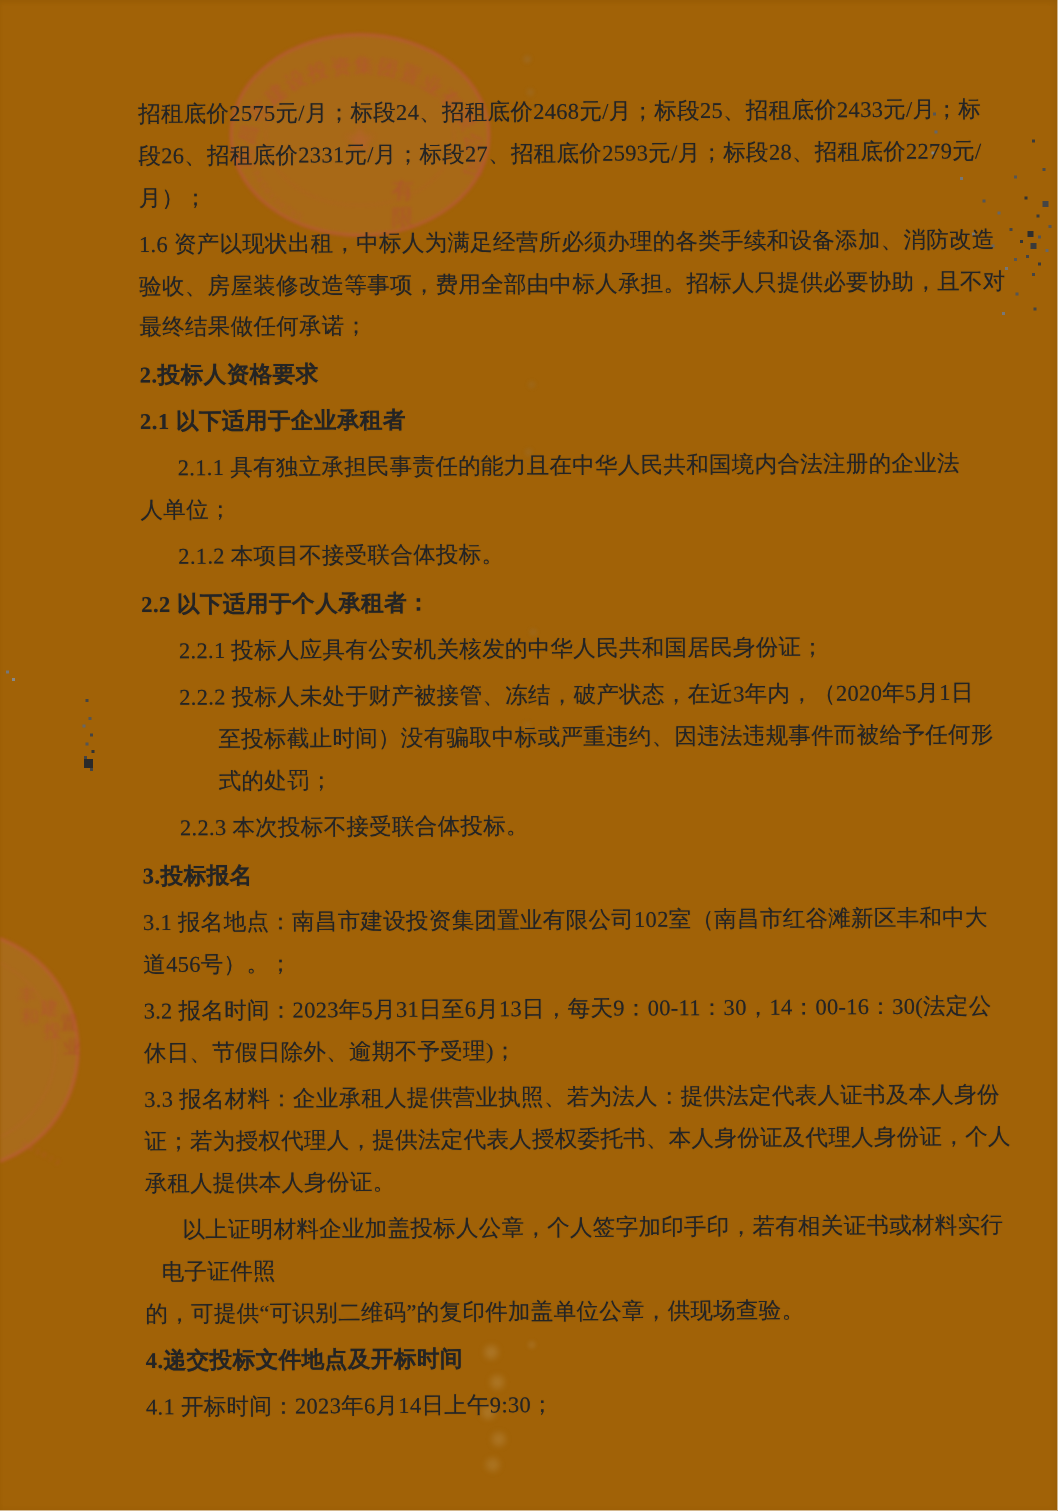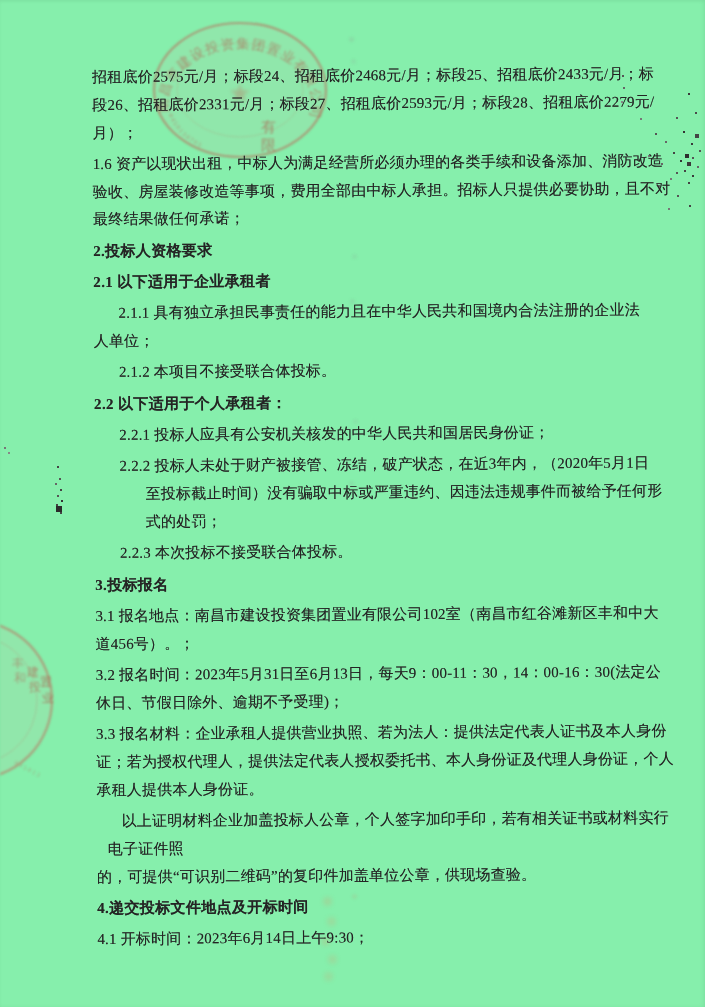--- a/index.html
+++ b/index.html
@@ -1,18 +1,18 @@
 <!DOCTYPE html>
 <html><head>
 <meta charset="utf-8">
 <style>
   html,body{margin:0;padding:0;background:#ffffff;}
   .page{
     position:relative;width:705px;height:1007px;overflow:hidden;
-    background:#86efac;
+    background:#a16207;
     box-shadow:inset -2px 0 4px rgba(0,0,0,0.045), inset 0 2px 3px rgba(0,0,0,0.03);
     font-family:"Liberation Serif","DejaVu Serif",serif;
   }
   
   .doc{
     position:absolute;left:92px;top:64px;width:566px;
     transform:rotate(-0.35deg);transform-origin:0 0;
     color:#242424;font-size:15px;
   }
   .line{

